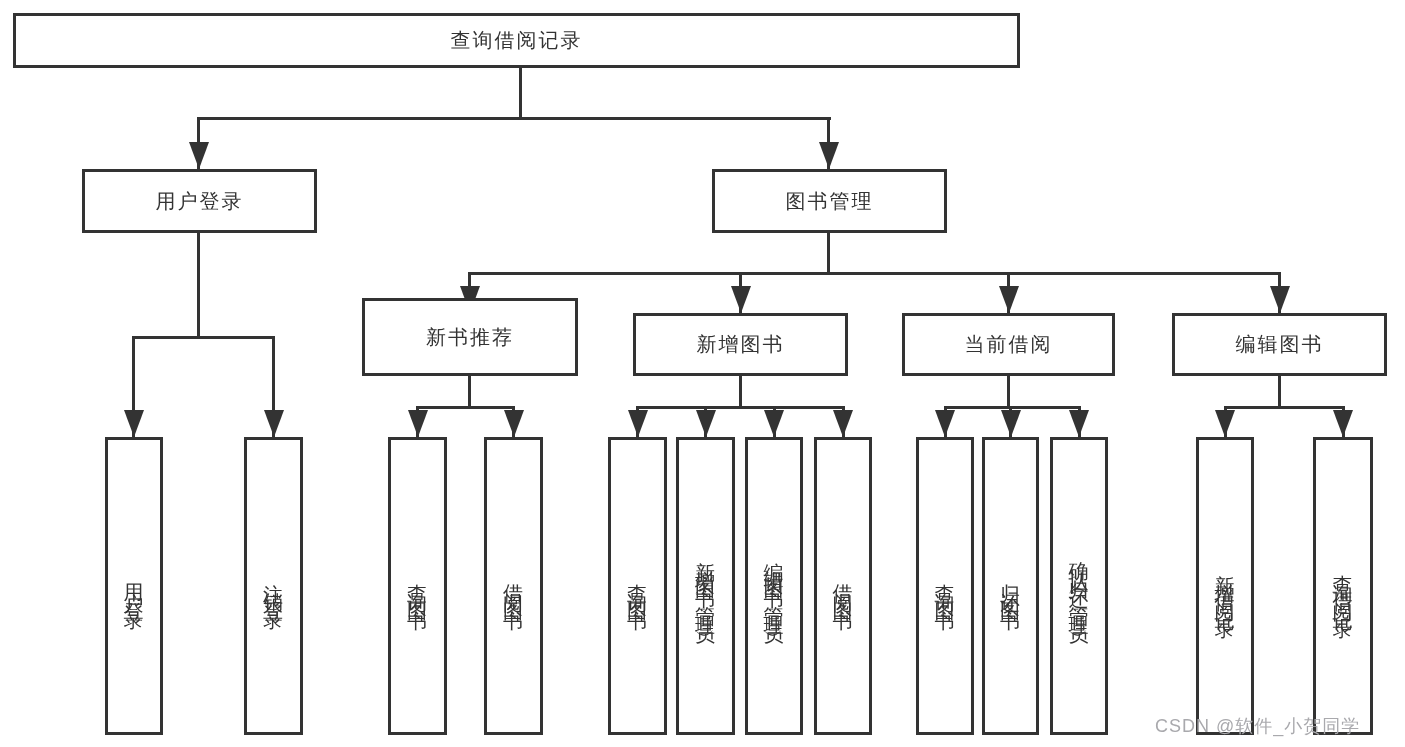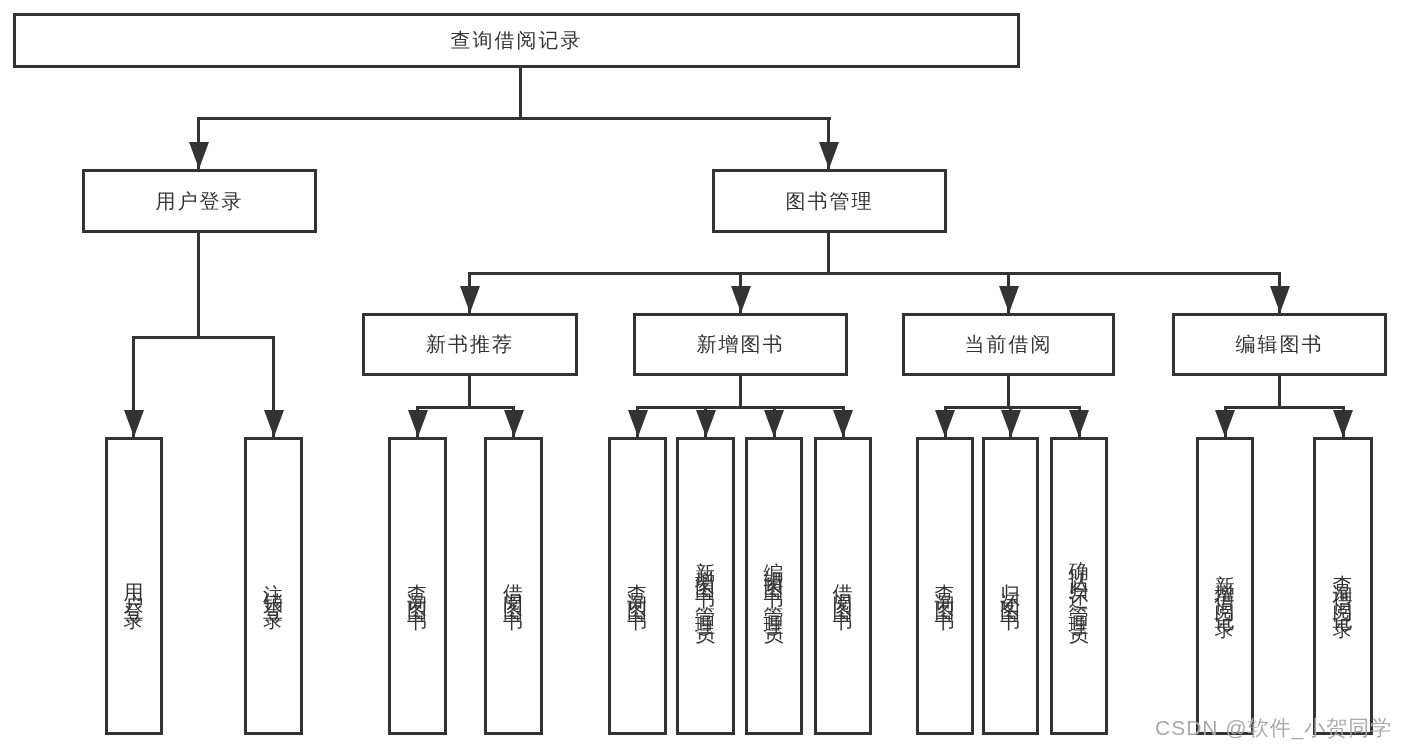--- a/index.html
+++ b/index.html
@@ -34,21 +34,21 @@
   .hl{position:absolute;height:3px;background:#333333;}
   .arr{
     position:absolute;width:0;height:0;
     border-left:10px solid transparent;
     border-right:10px solid transparent;
     border-top:27px solid #333333;
   }
   .watermark{
     position:absolute;
     left:1155px;top:714px;
-    font-size:21px;
+    font-size:18px;
     color:#a9a9ad;
     letter-spacing:1px;
     white-space:nowrap;
   }
 </style>
 </head>
 <body>
 
 <div class="canvas">
 
@@ -81,21 +81,21 @@
   <div class="hl" style="left:468px;top:272px;width:813px"></div>
   <div class="vl" style="left:468px;top:272px;height:41px"></div>
   <div class="vl" style="left:739px;top:272px;height:41px"></div>
   <div class="vl" style="left:1007px;top:272px;height:41px"></div>
   <div class="vl" style="left:1278px;top:272px;height:41px"></div>
   <div class="arr" style="left:460px;top:286px"></div>
   <div class="arr" style="left:731px;top:286px"></div>
   <div class="arr" style="left:999px;top:286px"></div>
   <div class="arr" style="left:1270px;top:286px"></div>
 
-  <div class="box" style="left:362px;top:313px;width:216px;height:63px">
+  <div class="box" style="left:362px;top:298px;width:216px;height:78px">
     <span>新书推荐</span>
   </div>
   <div class="box" style="left:633px;top:313px;width:215px;height:63px">
     <span>新增图书</span>
   </div>
   <div class="box" style="left:902px;top:313px;width:213px;height:63px">
     <span>当前借阅</span>
   </div>
   <div class="box" style="left:1172px;top:313px;width:215px;height:63px">
     <span>编辑图书</span>

